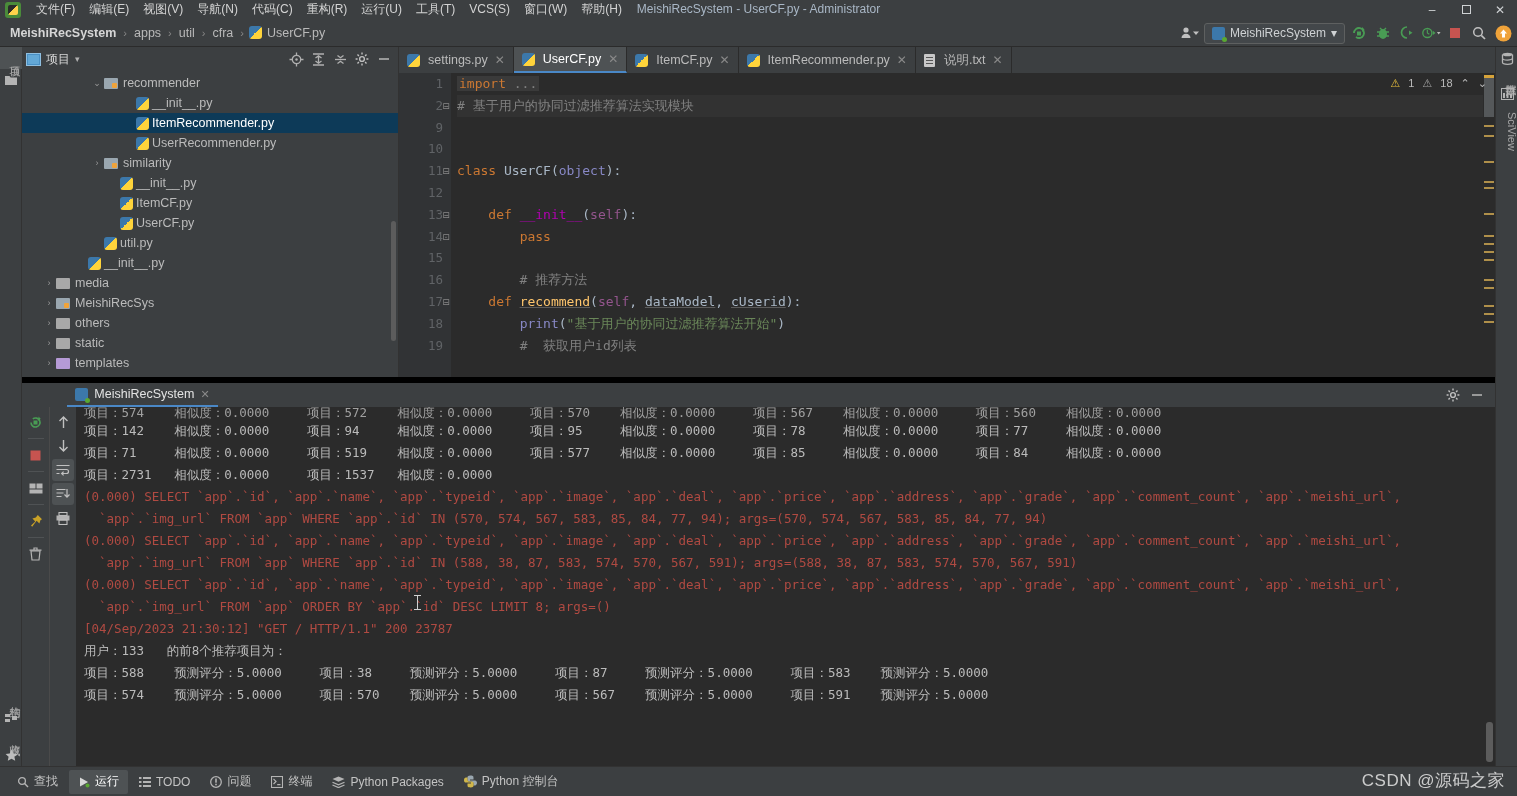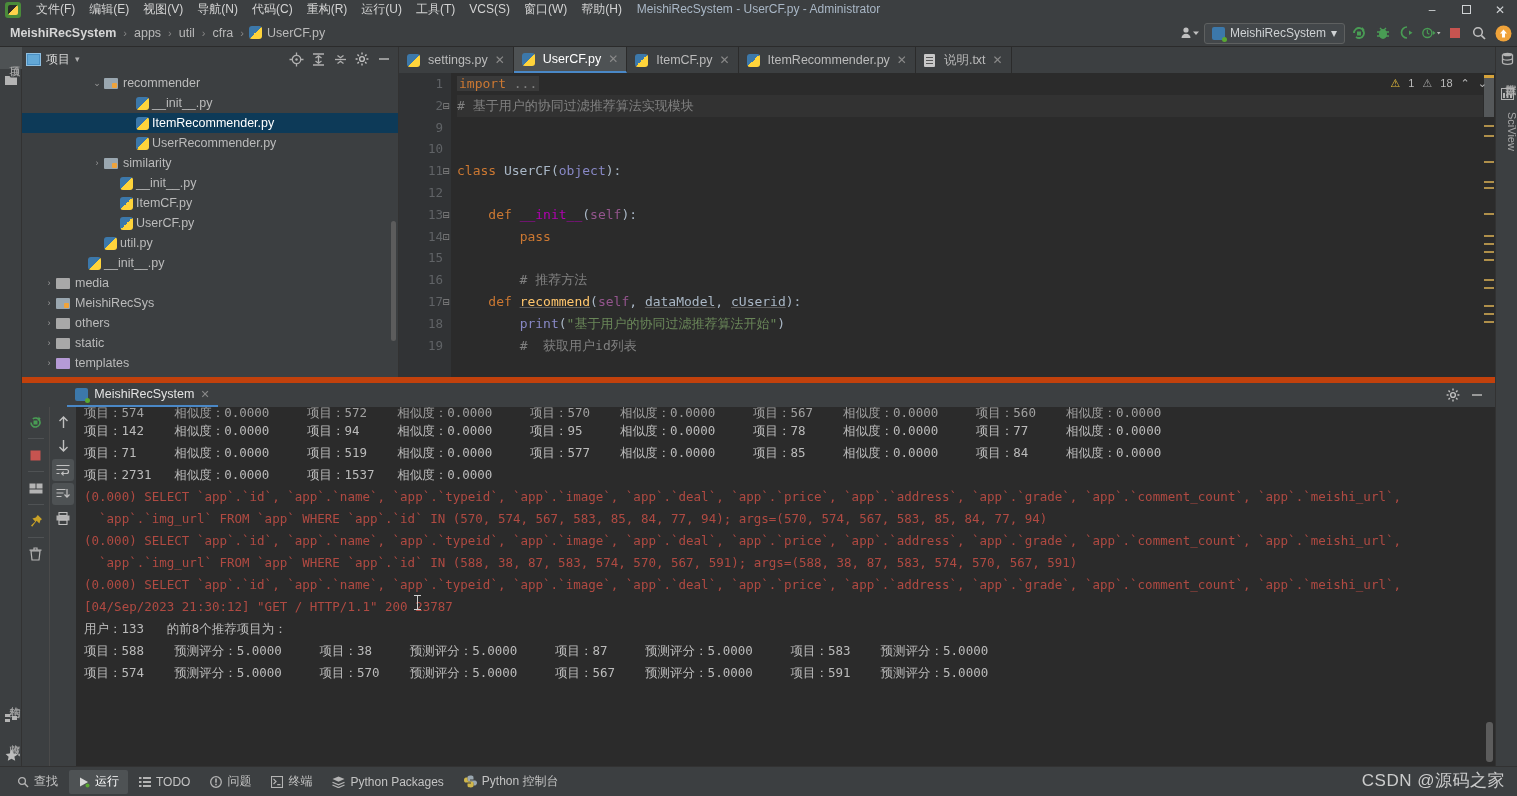--- a/index.html
+++ b/index.html
@@ -4,21 +4,21 @@
 <style>
   * { box-sizing: border-box; margin: 0; padding: 0; }
   html, body {
     width: 1517px; height: 796px;
     background: #3c3f41;
     font-family: "Liberation Sans", "DejaVu Sans", sans-serif;
     font-size: 12px;
     color: #bbbbbb;
     overflow: hidden;
   }
-  .app { position: relative; width: 1517px; height: 796px; background: #c2410c; }
+  .app { position: relative; width: 1517px; height: 796px; background: #000000; }
 
   
   .titlebar {
     position: absolute; left:0; top:0; width:1517px; height:19px;
     background:#3c3f41; display:flex; align-items:center;
   }
   .logo-icon {
     width:16px; height:16px; margin-left:5px; margin-right:8px;
     background:#4a8b3a; border-radius:3px; position:relative;
     flex:none;
@@ -702,20 +702,21 @@
         <div id="console-lines">
             <div class="con-line clip">项目：574    相似度：0.0000     项目：572    相似度：0.0000     项目：570    相似度：0.0000     项目：567    相似度：0.0000     项目：560    相似度：0.0000</div>
             <div class="con-line">项目：142    相似度：0.0000     项目：94     相似度：0.0000     项目：95     相似度：0.0000     项目：78     相似度：0.0000     项目：77     相似度：0.0000</div>
             <div class="con-line">项目：71     相似度：0.0000     项目：519    相似度：0.0000     项目：577    相似度：0.0000     项目：85     相似度：0.0000     项目：84     相似度：0.0000</div>
             <div class="con-line">项目：2731   相似度：0.0000     项目：1537   相似度：0.0000</div>
             <div class="con-line sql">(0.000) SELECT `app`.`id`, `app`.`name`, `app`.`typeid`, `app`.`image`, `app`.`deal`, `app`.`price`, `app`.`address`, `app`.`grade`, `app`.`comment_count`, `app`.`meishi_url`,</div>
             <div class="con-line sql">  `app`.`img_url` FROM `app` WHERE `app`.`id` IN (570, 574, 567, 583, 85, 84, 77, 94); args=(570, 574, 567, 583, 85, 84, 77, 94)</div>
             <div class="con-line sql">(0.000) SELECT `app`.`id`, `app`.`name`, `app`.`typeid`, `app`.`image`, `app`.`deal`, `app`.`price`, `app`.`address`, `app`.`grade`, `app`.`comment_count`, `app`.`meishi_url`,</div>
             <div class="con-line sql">  `app`.`img_url` FROM `app` WHERE `app`.`id` IN (588, 38, 87, 583, 574, 570, 567, 591); args=(588, 38, 87, 583, 574, 570, 567, 591)</div>
             <div class="con-line sql">(0.000) SELECT `app`.`id`, `app`.`name`, `app`.`typeid`, `app`.`image`, `app`.`deal`, `app`.`price`, `app`.`address`, `app`.`grade`, `app`.`comment_count`, `app`.`meishi_url`,</div>
+            <div class="con-line sql">  `app`.`img_url` FROM `app` ORDER BY `app`.`id` DESC LIMIT 8; args=()</div>
             <div class="con-line sql">[04/Sep/2023 21:30:12] "GET / HTTP/1.1" 200 23787</div>
             <div class="con-line">用户：133   的前8个推荐项目为：</div>
             <div class="con-line">项目：588    预测评分：5.0000     项目：38     预测评分：5.0000     项目：87     预测评分：5.0000     项目：583    预测评分：5.0000</div>
             <div class="con-line">项目：574    预测评分：5.0000     项目：570    预测评分：5.0000     项目：567    预测评分：5.0000     项目：591    预测评分：5.0000</div>
             <div class="con-line">&nbsp;</div>
             <div class="con-line">&nbsp;</div>
           </div>
         <div class="con-scroll">
           <div class="con-thumb"></div>
         </div>

